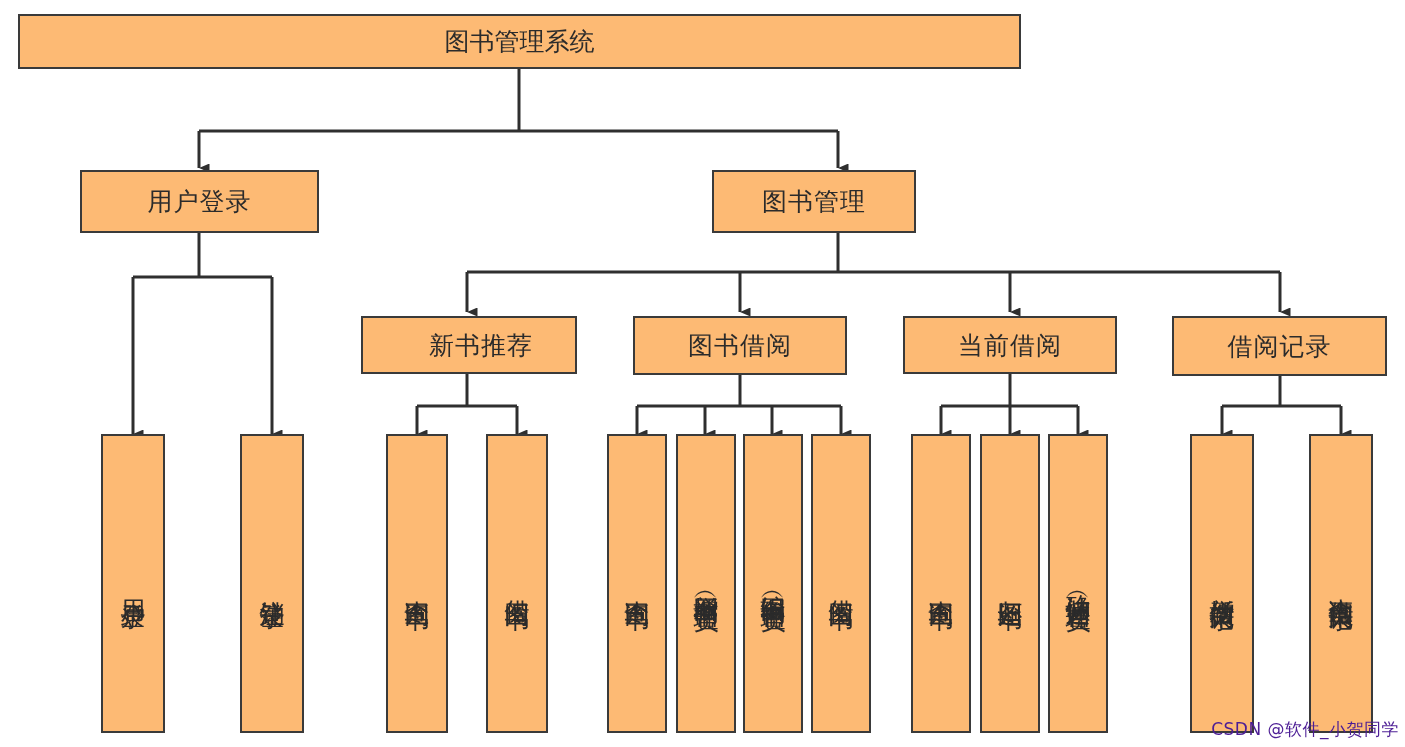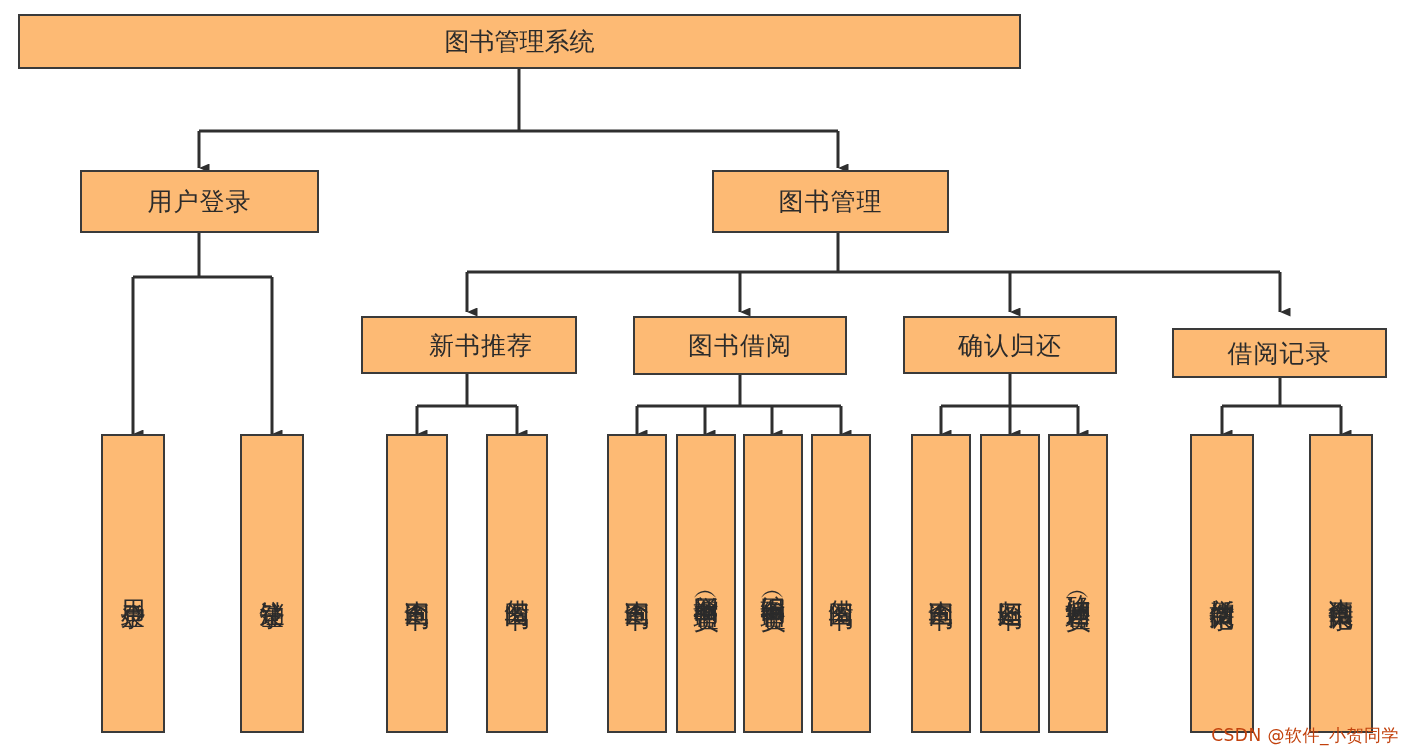--- a/index.html
+++ b/index.html
@@ -16,22 +16,22 @@
   .node.root{font-size:25px;}
   .node.leaf{font-size:25px;}
   .node.leaf .vtext{
         writing-mode:vertical-rl;text-orientation:upright;
         line-height:1.08;letter-spacing:2px;
         white-space:nowrap;
         transform:rotate(0deg);
   }
   .node .htext{white-space:nowrap;}
 
-  .watermark{position:absolute;right:6px;bottom:0;
-        font-size:17px;color:#c2410c;letter-spacing:.5px;
+  .watermark{position:absolute;right:6px;bottom:6px;
+        font-size:17px;color:#4c1d95;letter-spacing:.5px;
         white-space:nowrap;}
 </style>
 </head>
 <body>
 
 <div id="canvas">
 
   <svg class="wires" viewBox="0 0 1405 747">
     <defs>
       <marker id="arw" markerWidth="9" markerHeight="11" refX="4.5" refY="10.5" orient="auto" markerUnits="userSpaceOnUse">
@@ -83,37 +83,37 @@
   </svg>
 
   <div class="node root" style="left:18px;top:14px;width:1003px;height:55px;">
     <span class="htext">图书管理系统</span>
   </div>
 
   <div class="node h" style="left:80px;top:170px;width:239px;height:63px;">
     <span class="htext">用户登录</span>
   </div>
 
-  <div class="node h" style="left:712px;top:170px;width:237px;height:63px;">
+  <div class="node h" style="left:712px;top:170px;width:204px;height:63px;">
     <span class="htext">图书管理</span>
   </div>
 
   <div class="node h" style="left:361px;top:316px;width:216px;height:58px;padding-left:24px;">
     <span class="htext">新书推荐</span>
   </div>
 
   <div class="node h" style="left:633px;top:316px;width:214px;height:59px;">
     <span class="htext">图书借阅</span>
   </div>
 
   <div class="node h" style="left:903px;top:316px;width:214px;height:58px;">
-    <span class="htext">确认归还</span>
+    <span class="htext">当前借阅</span>
   </div>
 
-  <div class="node h" style="left:1172px;top:316px;width:215px;height:50px;margin-top:12px;">
+  <div class="node h" style="left:1172px;top:316px;width:215px;height:60px;">
     <span class="htext">借阅记录</span>
   </div>
 
   <div class="node leaf" style="left:101px;top:434px;width:64px;height:299px;">
     <span class="vtext">用户登录</span>
   </div>
 
   <div class="node leaf" style="left:240px;top:434px;width:64px;height:299px;">
     <span class="vtext">注销登录</span>
   </div>

